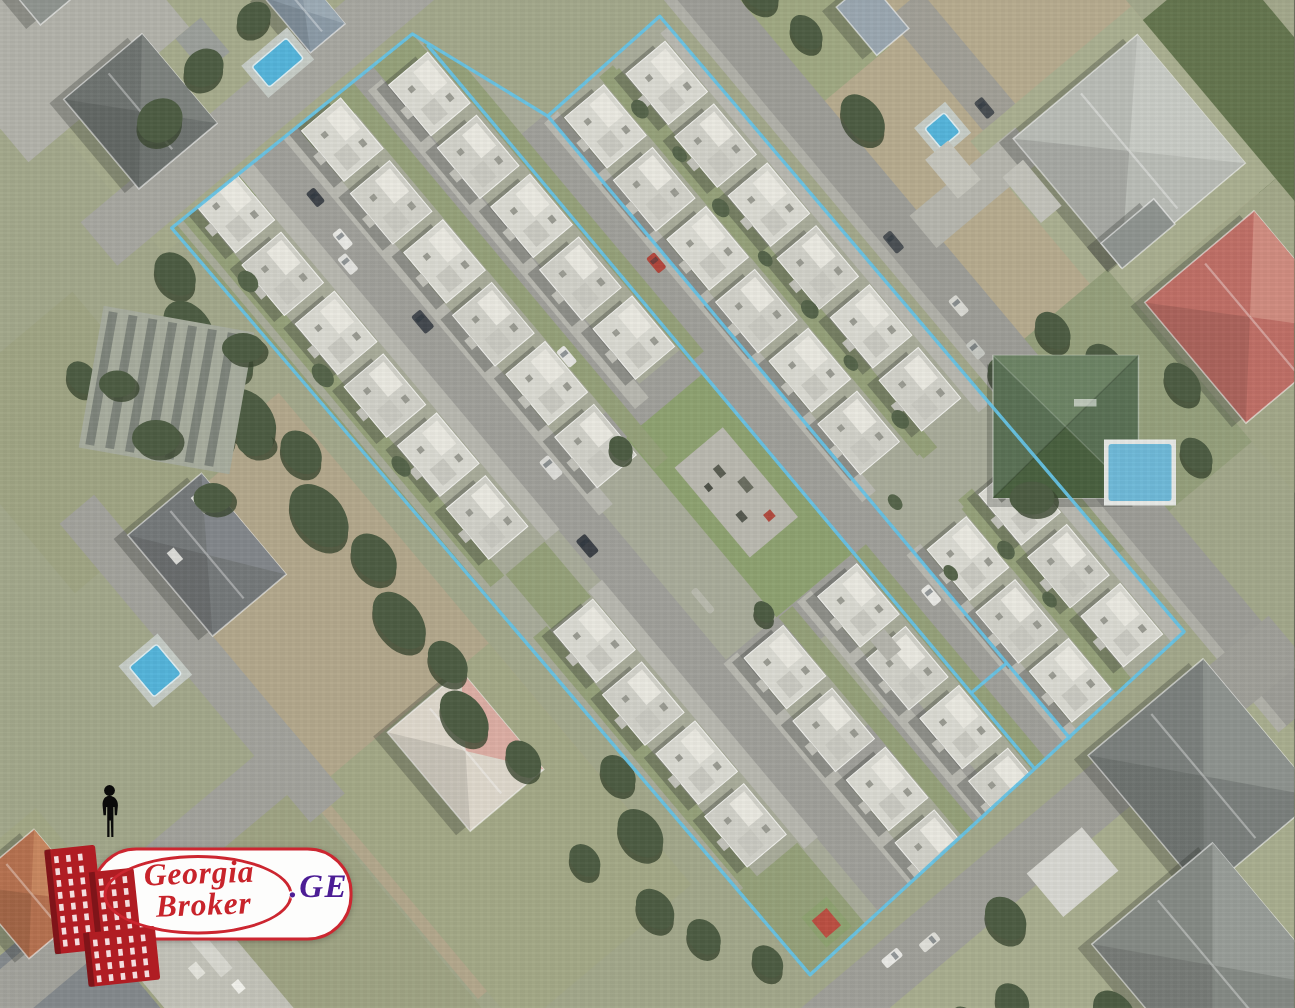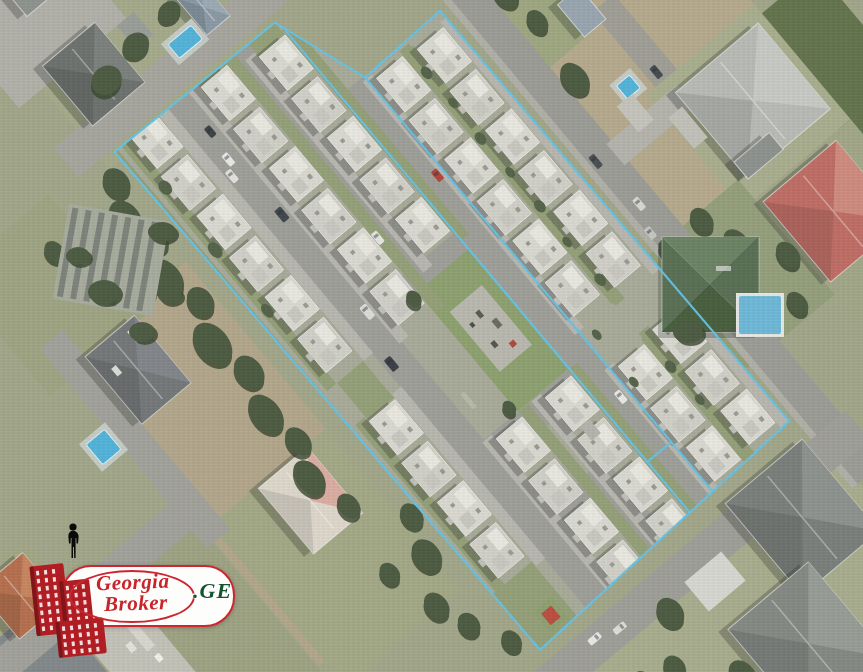--- a/index.html
+++ b/index.html
@@ -14,21 +14,21 @@
   #logo{position:absolute;left:12px;top:522px;width:238px;height:140px;}
   #logo .pill{position:absolute;left:49px;top:43px;width:170px;height:58px;border-radius:30px;
     background:#fdfdfc;border:2.5px solid #cc2630;box-shadow:0 1px 4px rgba(0,0,0,.25);}
   #logo .oval{position:absolute;left:57px;top:48px;width:122px;height:49px;border-radius:50%;
     border:2px solid #cc2630;}
   #logo .line1{position:absolute;left:84px;top:48px;font:italic bold 21px "Liberation Serif",serif;
     color:#c8242b;transform:rotate(-2deg);letter-spacing:.5px;white-space:nowrap;}
   #logo .line2{position:absolute;left:92px;top:69px;font:italic bold 21px "Liberation Serif",serif;
     color:#c8242b;transform:rotate(-2deg);letter-spacing:.5px;white-space:nowrap;}
   #logo .ge{position:absolute;left:181px;top:56px;font:italic bold 22px "Liberation Serif",serif;
-    color:#14532d;letter-spacing:1px;
+    color:#4c1d95;letter-spacing:1px;
     text-shadow:0 0 2px #fff,0 0 2px #fff,1px 1px 0 #fff,-1px -1px 0 #fff;}
   #logo-icon{position:absolute;left:4px;top:6px;width:130px;height:134px;}
   #person-icon{position:absolute;left:48px;top:0px;width:26px;height:40px;}
 </style>
 </head>
 <body>
 
 <div id="stage">
   <div id="map-mount">
       <svg viewBox="0 0 863 672" width="863" height="672">

